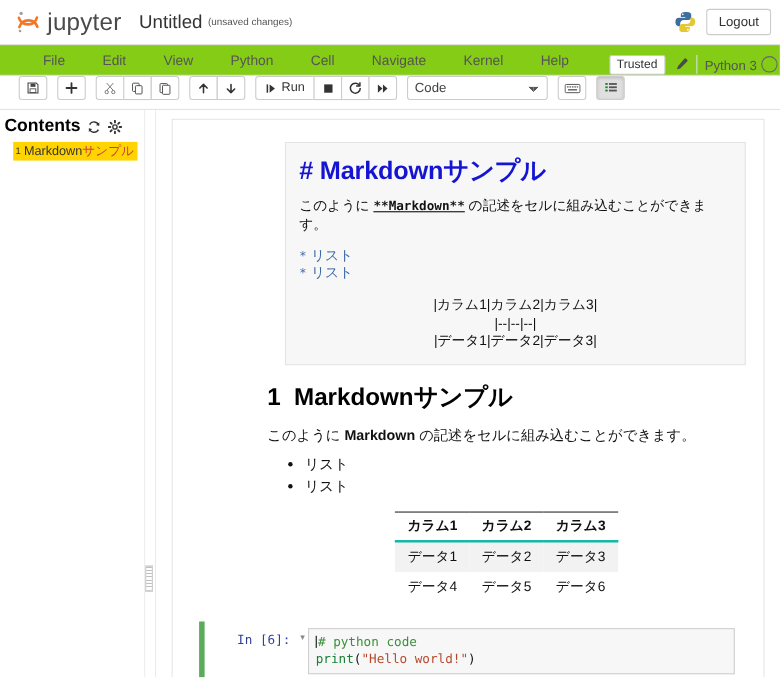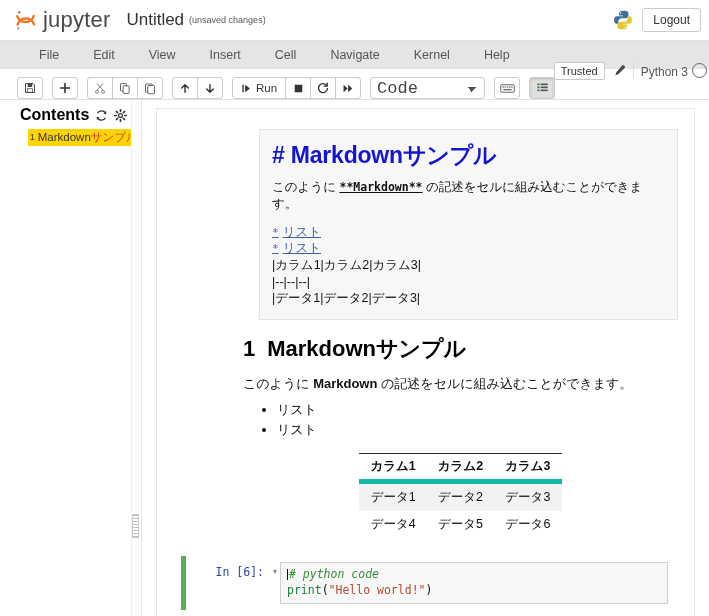--- a/index.html
+++ b/index.html
@@ -87,36 +87,36 @@
     font-family: "Liberation Sans", sans-serif;
   }
 
   
   .menubar {
     height: 27px;
     min-height: 27px;
     border-bottom: 1px solid #e3e3e3;
     display: flex;
     align-items: center;
-    background: #e5e5e5;
+    background: #84cc16;
     position: relative;
     padding-left: 22px;
   }
   .menu-item {
     font-size: 12.5px;
     color: #555;
     padding: 0 17px;
     line-height: 26px;
     cursor: pointer;
     white-space: nowrap;
   }
   .menubar-right {
     position: absolute;
     right: 0;
-    top: 16px;
+    top: 4px;
     height: 27px;
     display: flex;
     align-items: center;
     gap: 7px;
     padding-right: 2px;
   }
   .trusted-badge {
     border: 1px solid #c8c8c8;
     border-radius: 2px;
     font-size: 11px;
@@ -141,21 +141,21 @@
     vertical-align: -2px;
     margin-left: 4px;
   }
 
   
   .toolbar {
     height: 30px;
     min-height: 30px;
     border-bottom: 1px solid #e3e3e3;
     display: flex;
-    align-items: flex-end;
+    align-items: flex-start;
     padding-left: 17px;
     background: #fff;
     gap: 0;
   }
   .tb-group {
     display: flex;
     margin-right: 9px;
   }
   .tb-btn {
     min-width: 26px;
@@ -175,25 +175,25 @@
   .tb-group .tb-btn:first-child { border-radius: 3px 0 0 3px; }
   .tb-group .tb-btn:last-child { border-radius: 0 3px 3px 0; }
   .tb-group .tb-btn:only-child { border-radius: 3px; }
   .tb-btn.active { background: #e0e0e0; box-shadow: inset 0 1px 3px rgba(0,0,0,.18); }
   .tb-btn.run { padding: 0 8px; font-size: 11.5px; gap: 4px; }
   .cell-type-select {
     height: 22px;
     border: 1px solid #ccc;
     border-radius: 3px;
     background: #fff;
-    font-size: 17px;
+    font-size: 12px;
     color: #444;
     padding-left: 6px;
-    width: 115px;
-    font-family: Liberation Mono, monospace;
+    width: 128px;
+    font-family: Liberation Sans, sans-serif;
     -webkit-appearance: none;
     appearance: none;
     background-image:
       linear-gradient(45deg, transparent 50%, #555 50%),
       linear-gradient(135deg, #555 50%, transparent 50%);
     background-position:
       calc(100% - 12px) 9px,
       calc(100% - 7px) 9px;
     background-size: 5px 5px, 5px 5px;
     background-repeat: no-repeat;
@@ -208,21 +208,21 @@
     position: relative;
     overflow: hidden;
     background: #fff;
   }
 
   
   .toc-panel {
     width: 131px;
     min-width: 131px;
     background: #fff;
-    padding: 6px 0 0 20px;
+    padding: 6px 0 0 4px;
     box-sizing: border-box;
     position: relative;
   }
   .toc-head {
     display: flex;
     align-items: center;
     gap: 6px;
     margin-bottom: 5px;
   }
   .toc-title {
@@ -319,33 +319,33 @@
     font-size: 11.5px;
     font-weight: bold;
     text-decoration: underline;
   }
   .md-li {
     color: #3a66a8;
     font-family: "Liberation Sans", sans-serif;
     font-size: 12.5px;
     margin: 0;
     line-height: 1.32;
-    text-decoration: underline;
   }
   .md-li .star {
     font-family: "DejaVu Sans Mono", monospace;
     font-size: 11px;
     margin-right: 4px;
   }
   .md-tbl-block {
-    margin-top: 0;
+    margin-top: 12px;
     font-family: "Liberation Sans", sans-serif;
     font-size: 12.5px;
     color: #111;
     line-height: 1.34;
+    text-align: center;
   }
 
   
   .rendered {
     margin: 0 0 0 70px;
   }
   .r-h1 {
     font-family: "Liberation Sans", sans-serif;
     font-size: 22px;
     font-weight: bold;
@@ -373,21 +373,21 @@
     margin: 14px 0 10px 0;
   }
   table.r-table {
     border-collapse: collapse;
     font-size: 12.5px;
   }
   table.r-table th {
     font-weight: bold;
     padding: 4px 11px;
     border-top: 1px solid #2b2b2b;
-    border-bottom: 5px solid #14b8a6;
+    border-bottom: 2px solid #14b8a6;
     text-align: center;
     color: #111;
   }
   table.r-table td {
     padding: 5px 11px;
     text-align: center;
     color: #111;
     border: 0;
   }
   table.r-table tbody tr:nth-child(odd) { background: #f2f2f2; }
@@ -434,21 +434,21 @@
     margin-right: 10px;
   }
   .caret {
     display: inline-block;
     width: 1px;
     height: 11px;
     background: #111;
     vertical-align: -2px;
     margin-right: 1px;
   }
-  .tok-comment { color: #3a8f3a; font-style: italic; }
+  .tok-comment { color: #3a8f3a; }
   .tok-fn { color: #1a7f37; }
   .tok-str { color: #b34a2e; }
   .tok-plain { color: #111; }
 
   svg { display: block; }
 </style>
 </head>
 <body>
 
 <div id="app">
@@ -476,21 +476,21 @@
         </svg>
       </span>
       <button class="logout-btn">Logout</button>
     </div>
   </div>
 
   <div class="menubar">
     <div class="menu-item">File</div>
     <div class="menu-item">Edit</div>
     <div class="menu-item">View</div>
-    <div class="menu-item">Insert</div>
+    <div class="menu-item">Python</div>
     <div class="menu-item">Cell</div>
     <div class="menu-item">Navigate</div>
     <div class="menu-item">Kernel</div>
     <div class="menu-item">Help</div>
 
     <div class="menubar-right">
       <span class="trusted-badge">Trusted</span>
       <span class="pencil-ico">
         <svg width="14" height="14" viewBox="0 0 16 16">
           <path d="M11.6 1.6a1.3 1.3 0 0 1 1.9 0l1 1a1.3 1.3 0 0 1 0 1.9l-7.3 7.3-3.3 1 1-3.3z" fill="#4a4a4a"></path>

